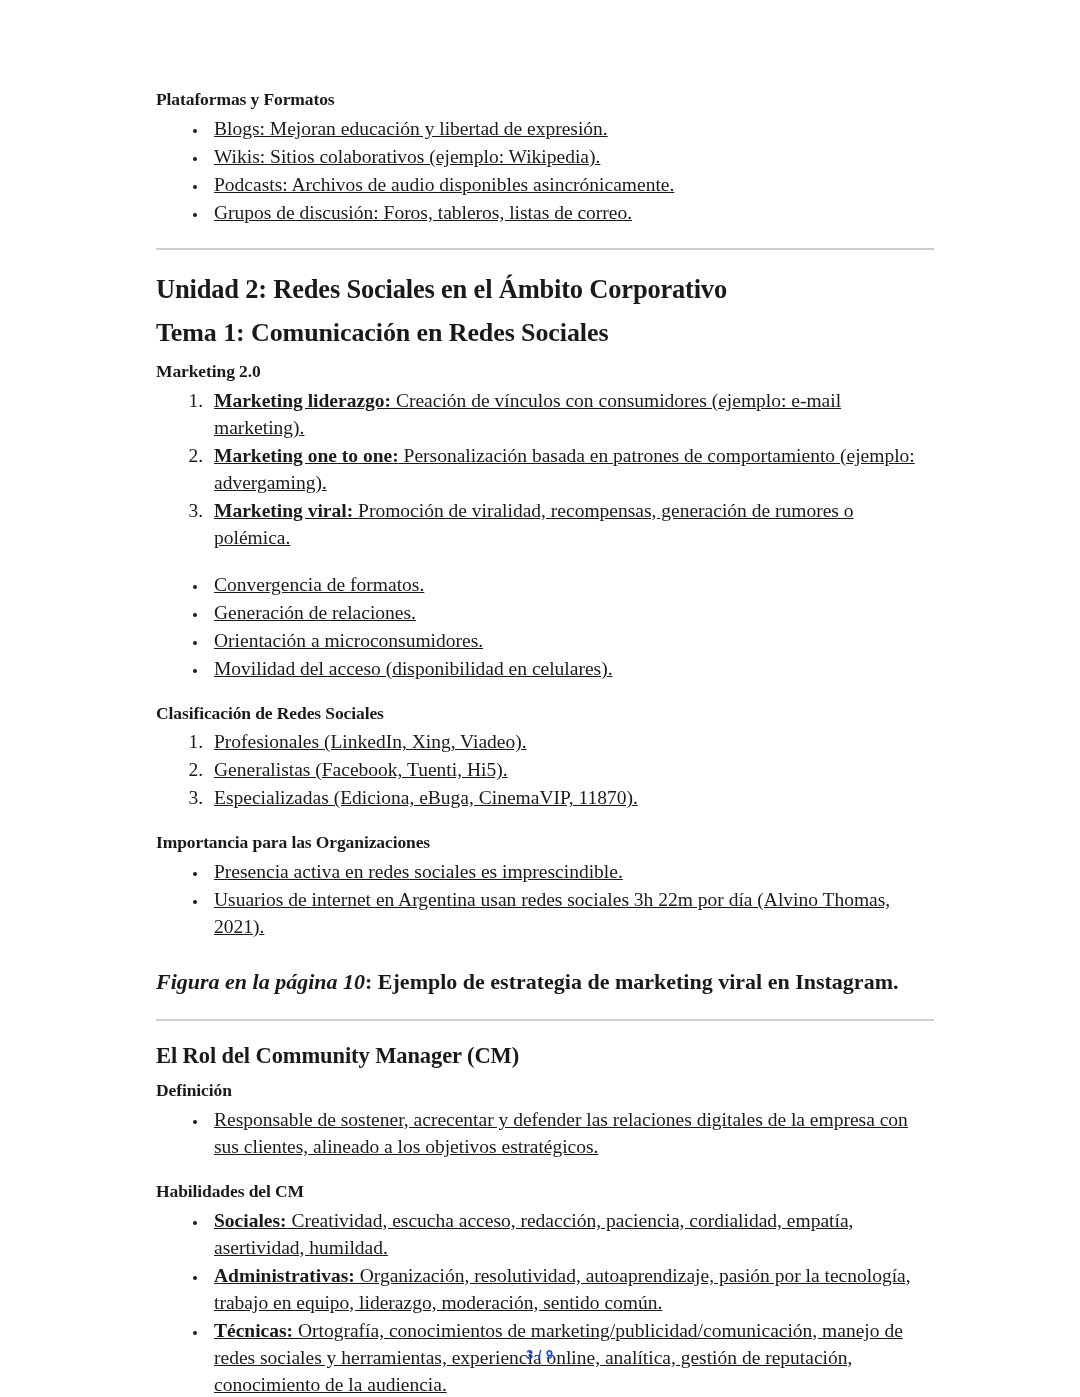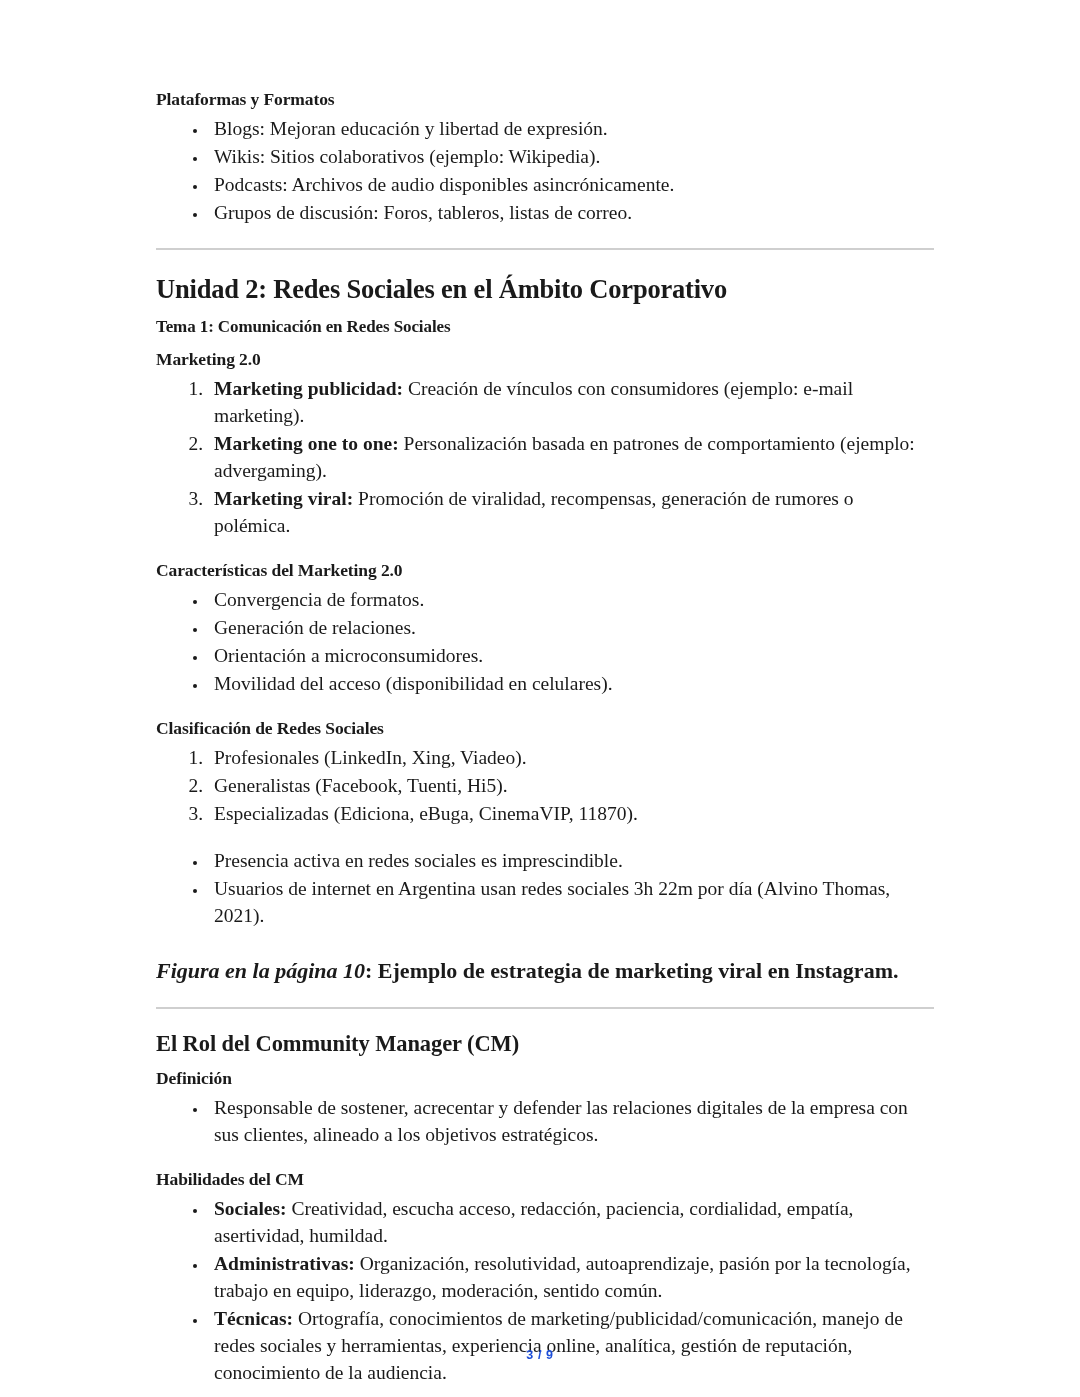--- a/index.html
+++ b/index.html
@@ -38,21 +38,21 @@
     letter-spacing: -0.1px;
   }
   .h-unit {
     font-size: 26.5px;
     font-weight: bold;
     line-height: 1.30;
     margin: 22px 0 10px 0;
     letter-spacing: -0.2px;
   }
   .h-tema {
-    font-size: 17px;
+    font-size: 26px;
     font-weight: bold;
     line-height: 1.30;
     margin: 0 0 10px 0;
     letter-spacing: -0.1px;
   }
   .h-section {
     font-size: 22.5px;
     font-weight: bold;
     line-height: 1.30;
     margin: 20px 0 9px 0;
@@ -66,20 +66,21 @@
     margin: 22px 0 0 0;
     width: 100%;
     height: 0;
   }
 
   
   ul.doc-list, ol.doc-list {
     margin: 0 0 0 0;
     padding: 0 0 0 52px;
     list-style-position: outside;
+    text-decoration: underline;
   }
   ul.doc-list { list-style-type: disc; }
   ol.doc-list { list-style-type: decimal; }
 
   ul.doc-list > li, ol.doc-list > li {
     font-size: 19.5px;
     line-height: 1.385;
     margin: 0 0 1px 0;
     padding-left: 6px;
   }
@@ -131,46 +132,46 @@
       <li>Grupos de discusión: Foros, tableros, listas de correo.</li>
     </ul>
 
     <hr class="rule">
 
     <h1 class="h-unit">Unidad 2: Redes Sociales en el Ámbito Corporativo</h1>
     <h2 class="h-tema">Tema 1: Comunicación en Redes Sociales</h2>
 
     <p class="h-minor">Marketing 2.0</p>
     <ol class="doc-list">
-      <li><b>Marketing publicidad:</b><span> Creación de vínculos con consumidores (ejemplo: e-mail marketing).</span></li>
+      <li><b>Marketing liderazgo:</b><span> Creación de vínculos con consumidores (ejemplo: e-mail marketing).</span></li>
       <li><b>Marketing one to one:</b><span> Personalización basada en patrones de comportamiento (ejemplo: advergaming).</span></li>
       <li><b>Marketing viral:</b><span> Promoción de viralidad, recompensas, generación de rumores o polémica.</span></li>
     </ol>
 
     <div class="block-gap"></div>
 
-    <p class="h-minor">Características del Marketing 2.0</p>
     <ul class="doc-list">
       <li>Convergencia de formatos.</li>
       <li>Generación de relaciones.</li>
       <li>Orientación a microconsumidores.</li>
       <li>Movilidad del acceso (disponibilidad en celulares).</li>
     </ul>
 
     <div class="block-gap"></div>
 
     <p class="h-minor">Clasificación de Redes Sociales</p>
     <ol class="doc-list">
       <li>Profesionales (LinkedIn, Xing, Viadeo).</li>
       <li>Generalistas (Facebook, Tuenti, Hi5).</li>
       <li>Especializadas (Ediciona, eBuga, CinemaVIP, 11870).</li>
     </ol>
 
     <div class="block-gap"></div>
 
+    <p class="h-minor">Importancia para las Organizaciones</p>
     <ul class="doc-list">
       <li>Presencia activa en redes sociales es imprescindible.</li>
       <li>Usuarios de internet en Argentina usan redes sociales 3h 22m por día (Alvino Thomas, 2021).</li>
     </ul>
 
     <div class="block-gap-lg"></div>
 
     <p class="fig-caption"><span class="fig-ref">Figura en la página 10</span><span>: Ejemplo de estrategia de marketing viral en Instagram.</span></p>
 
     <hr class="rule">

